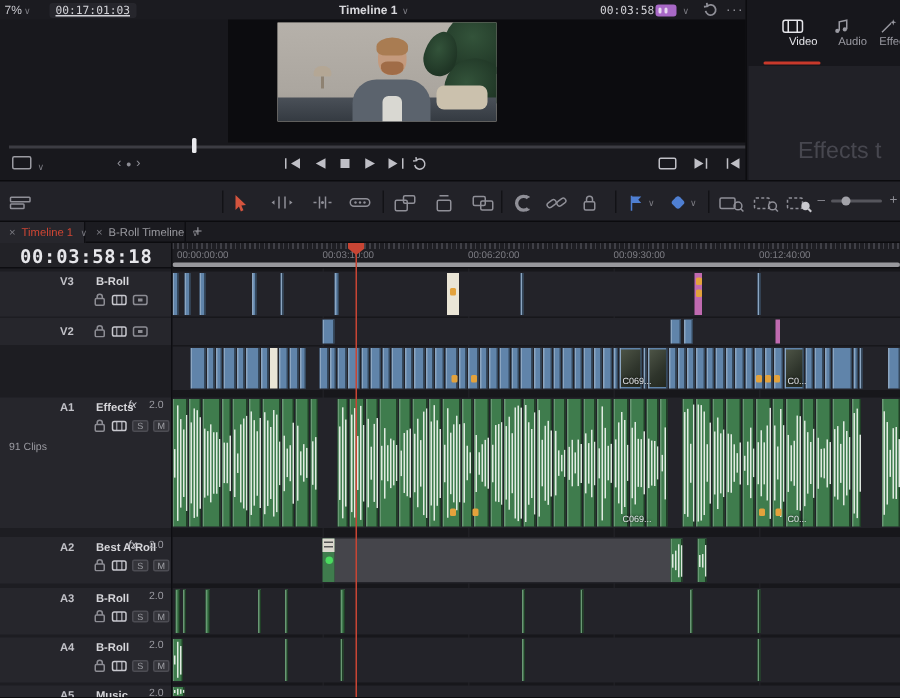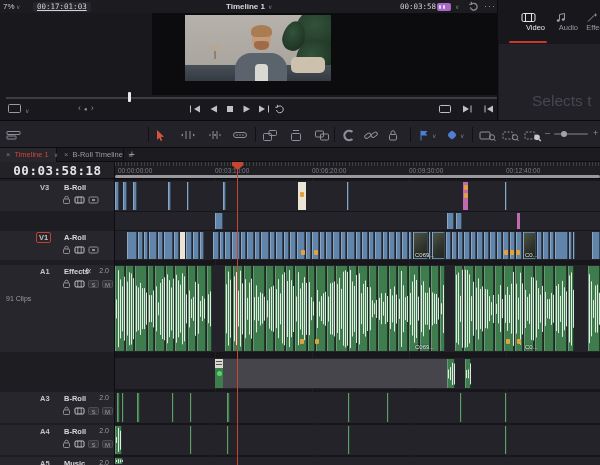--- a/index.html
+++ b/index.html
@@ -194,21 +194,21 @@
       <svg width="12" height="10" viewBox="0 0 12 10" fill="none" stroke="currentColor" stroke-width="1">
           <path d="M10,1.5 L4,5 10,8.5 Z" fill="currentColor" stroke="none"></path>
           <path d="M2,1.5 V8.5"></path>
         </svg>
     </span>
   </div>
 
   <div class="inspector">
     <div id="insptabs"></div>
     <div class="insp-body">
-      <div class="insp-empty">Selects t</div>
+      <div class="insp-empty">Effects t</div>
     </div>
   <div class="insp-tab on" style="left: 13px;"><span><svg width="15" height="11" viewBox="0 0 15 11" fill="none" stroke="currentColor" stroke-width="1" style="margin: 0px auto;">
             <rect x="1" y="1.5" width="13" height="8" rx="1.5"></rect>
             <path d="M4.5,1.5 V9.5 M10.5,1.5 V9.5"></path>
           </svg></span><div>Video</div></div>
       <div class="insp-underline" style="left: 11px; width: 38px; background: rgb(201, 57, 43);"></div>
       <div class="insp-tab" style="left: 46px;"><span><svg width="12" height="11" viewBox="0 0 12 11" fill="none" stroke="currentColor" stroke-width="1" style="margin: 0px auto;">
             <path d="M4.5,8.5 V2.5 L9.5,1.5 V7.5"></path>
             <circle cx="3.2" cy="8.6" r="1.4" fill="currentColor" stroke="none"></circle>
             <circle cx="8.2" cy="7.6" r="1.4" fill="currentColor" stroke="none"></circle>
@@ -354,24 +354,23 @@
             </svg>
           </span>
           <span>
             <svg width="11" height="8" viewBox="0 0 11 8" fill="none" stroke="currentColor" stroke-width="1">
               <rect x="1" y="1" width="9" height="6" rx="1.2"></rect>
               <rect x="4" y="3" width="3" height="2" fill="currentColor" stroke="none"></rect>
             </svg>
           </span>
         </span>
       </div>
-      <div class="trk-h" style="top: 69px; height: 29px;">
-        <span class="tid sel">V1</span>
-        <span class="tname">A-Roll</span>
-        <span class="tctl" style="top:14px">
+      <div class="trk-h" style="top: 50px; height: 18px;">
+        <span class="tid" style="top: 4px;">V2</span>
+        <span class="tctl" style="top: 4px; left: 62px;">
           <span>
             <svg width="9" height="9" viewBox="0 0 9 9" fill="none" stroke="currentColor" stroke-width="1">
               <rect x="1.5" y="4" width="6" height="4.5" rx="0.8"></rect>
               <path d="M2.8,4 V2.9 a1.7,1.7 0 0 1 3.4,0 V4"></path>
             </svg>
           </span>
           <span>
             <svg width="11" height="8" viewBox="0 0 11 8" fill="none" stroke="currentColor" stroke-width="1">
               <rect x="1" y="1" width="9" height="6" rx="1.2" stroke="#c8c8ce"></rect>
               <path d="M3.8,1 V7 M7.2,1 V7" stroke="#c8c8ce" opacity="0.7"></path>
@@ -400,20 +399,42 @@
           <span>
             <svg width="11" height="8" viewBox="0 0 11 8" fill="none" stroke="currentColor" stroke-width="1">
               <rect x="1" y="1" width="9" height="6" rx="1.2" stroke="#c8c8ce"></rect>
               <path d="M3.8,1 V7 M7.2,1 V7" stroke="#c8c8ce" opacity="0.7"></path>
             </svg>
           </span>
           <span class="smbtn">S</span>
           <span class="smbtn">M</span>
         </span>
         <span class="tnote">91 Clips</span>
+      </div>
+      <div class="trk-h" style="top: 196px; height: 31px;">
+        <span class="tid">A2</span>
+        <span class="tname">Best A-Roll</span>
+        <span class="tfx">fx</span>
+        <span class="tlevel">2.0</span>
+        <span class="tctl" style="top:14px">
+          <span>
+            <svg width="9" height="9" viewBox="0 0 9 9" fill="none" stroke="currentColor" stroke-width="1">
+              <rect x="1.5" y="4" width="6" height="4.5" rx="0.8"></rect>
+              <path d="M2.8,4 V2.9 a1.7,1.7 0 0 1 3.4,0 V4"></path>
+            </svg>
+          </span>
+          <span>
+            <svg width="11" height="8" viewBox="0 0 11 8" fill="none" stroke="currentColor" stroke-width="1">
+              <rect x="1" y="1" width="9" height="6" rx="1.2" stroke="#c8c8ce"></rect>
+              <path d="M3.8,1 V7 M7.2,1 V7" stroke="#c8c8ce" opacity="0.7"></path>
+            </svg>
+          </span>
+          <span class="smbtn">S</span>
+          <span class="smbtn">M</span>
+        </span>
       </div>
       <div class="trk-h" style="top: 230px; height: 31px;">
         <span class="tid">A3</span>
         <span class="tname">B-Roll</span>
         <span class="tlevel">2.0</span>
         <span class="tctl" style="top:14px">
           <span>
             <svg width="9" height="9" viewBox="0 0 9 9" fill="none" stroke="currentColor" stroke-width="1">
               <rect x="1.5" y="4" width="6" height="4.5" rx="0.8"></rect>
               <path d="M2.8,4 V2.9 a1.7,1.7 0 0 1 3.4,0 V4"></path>

